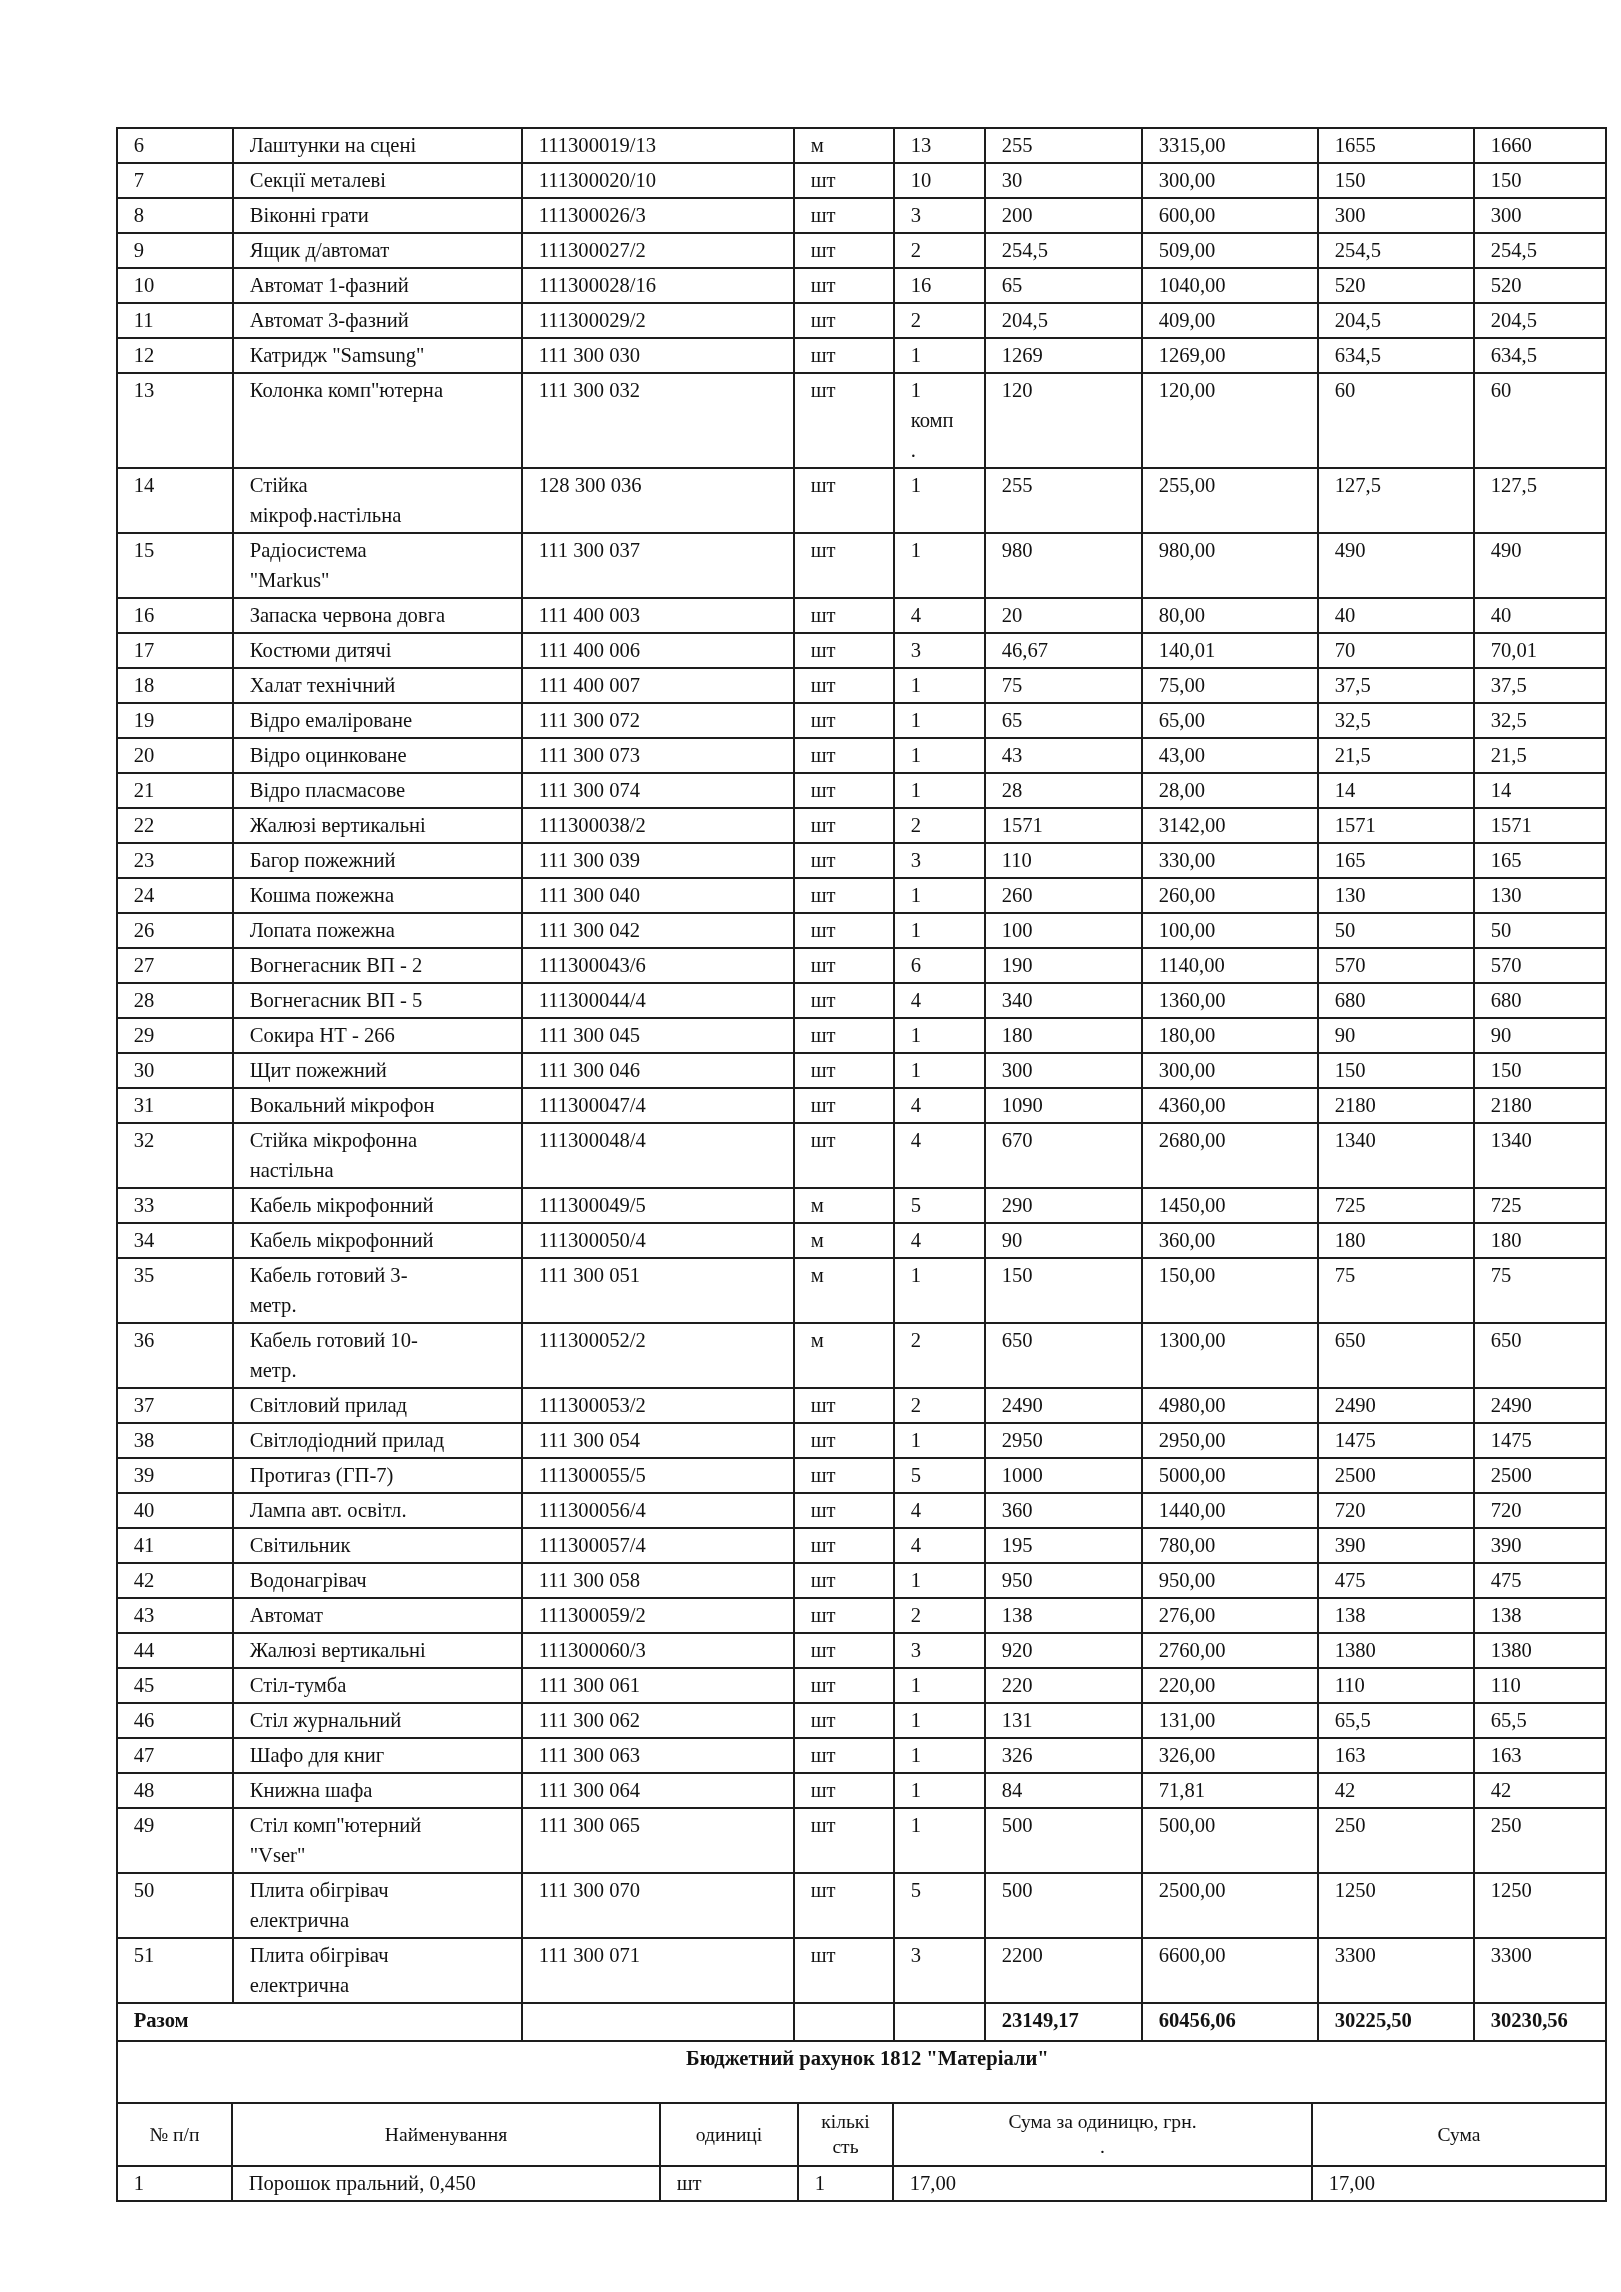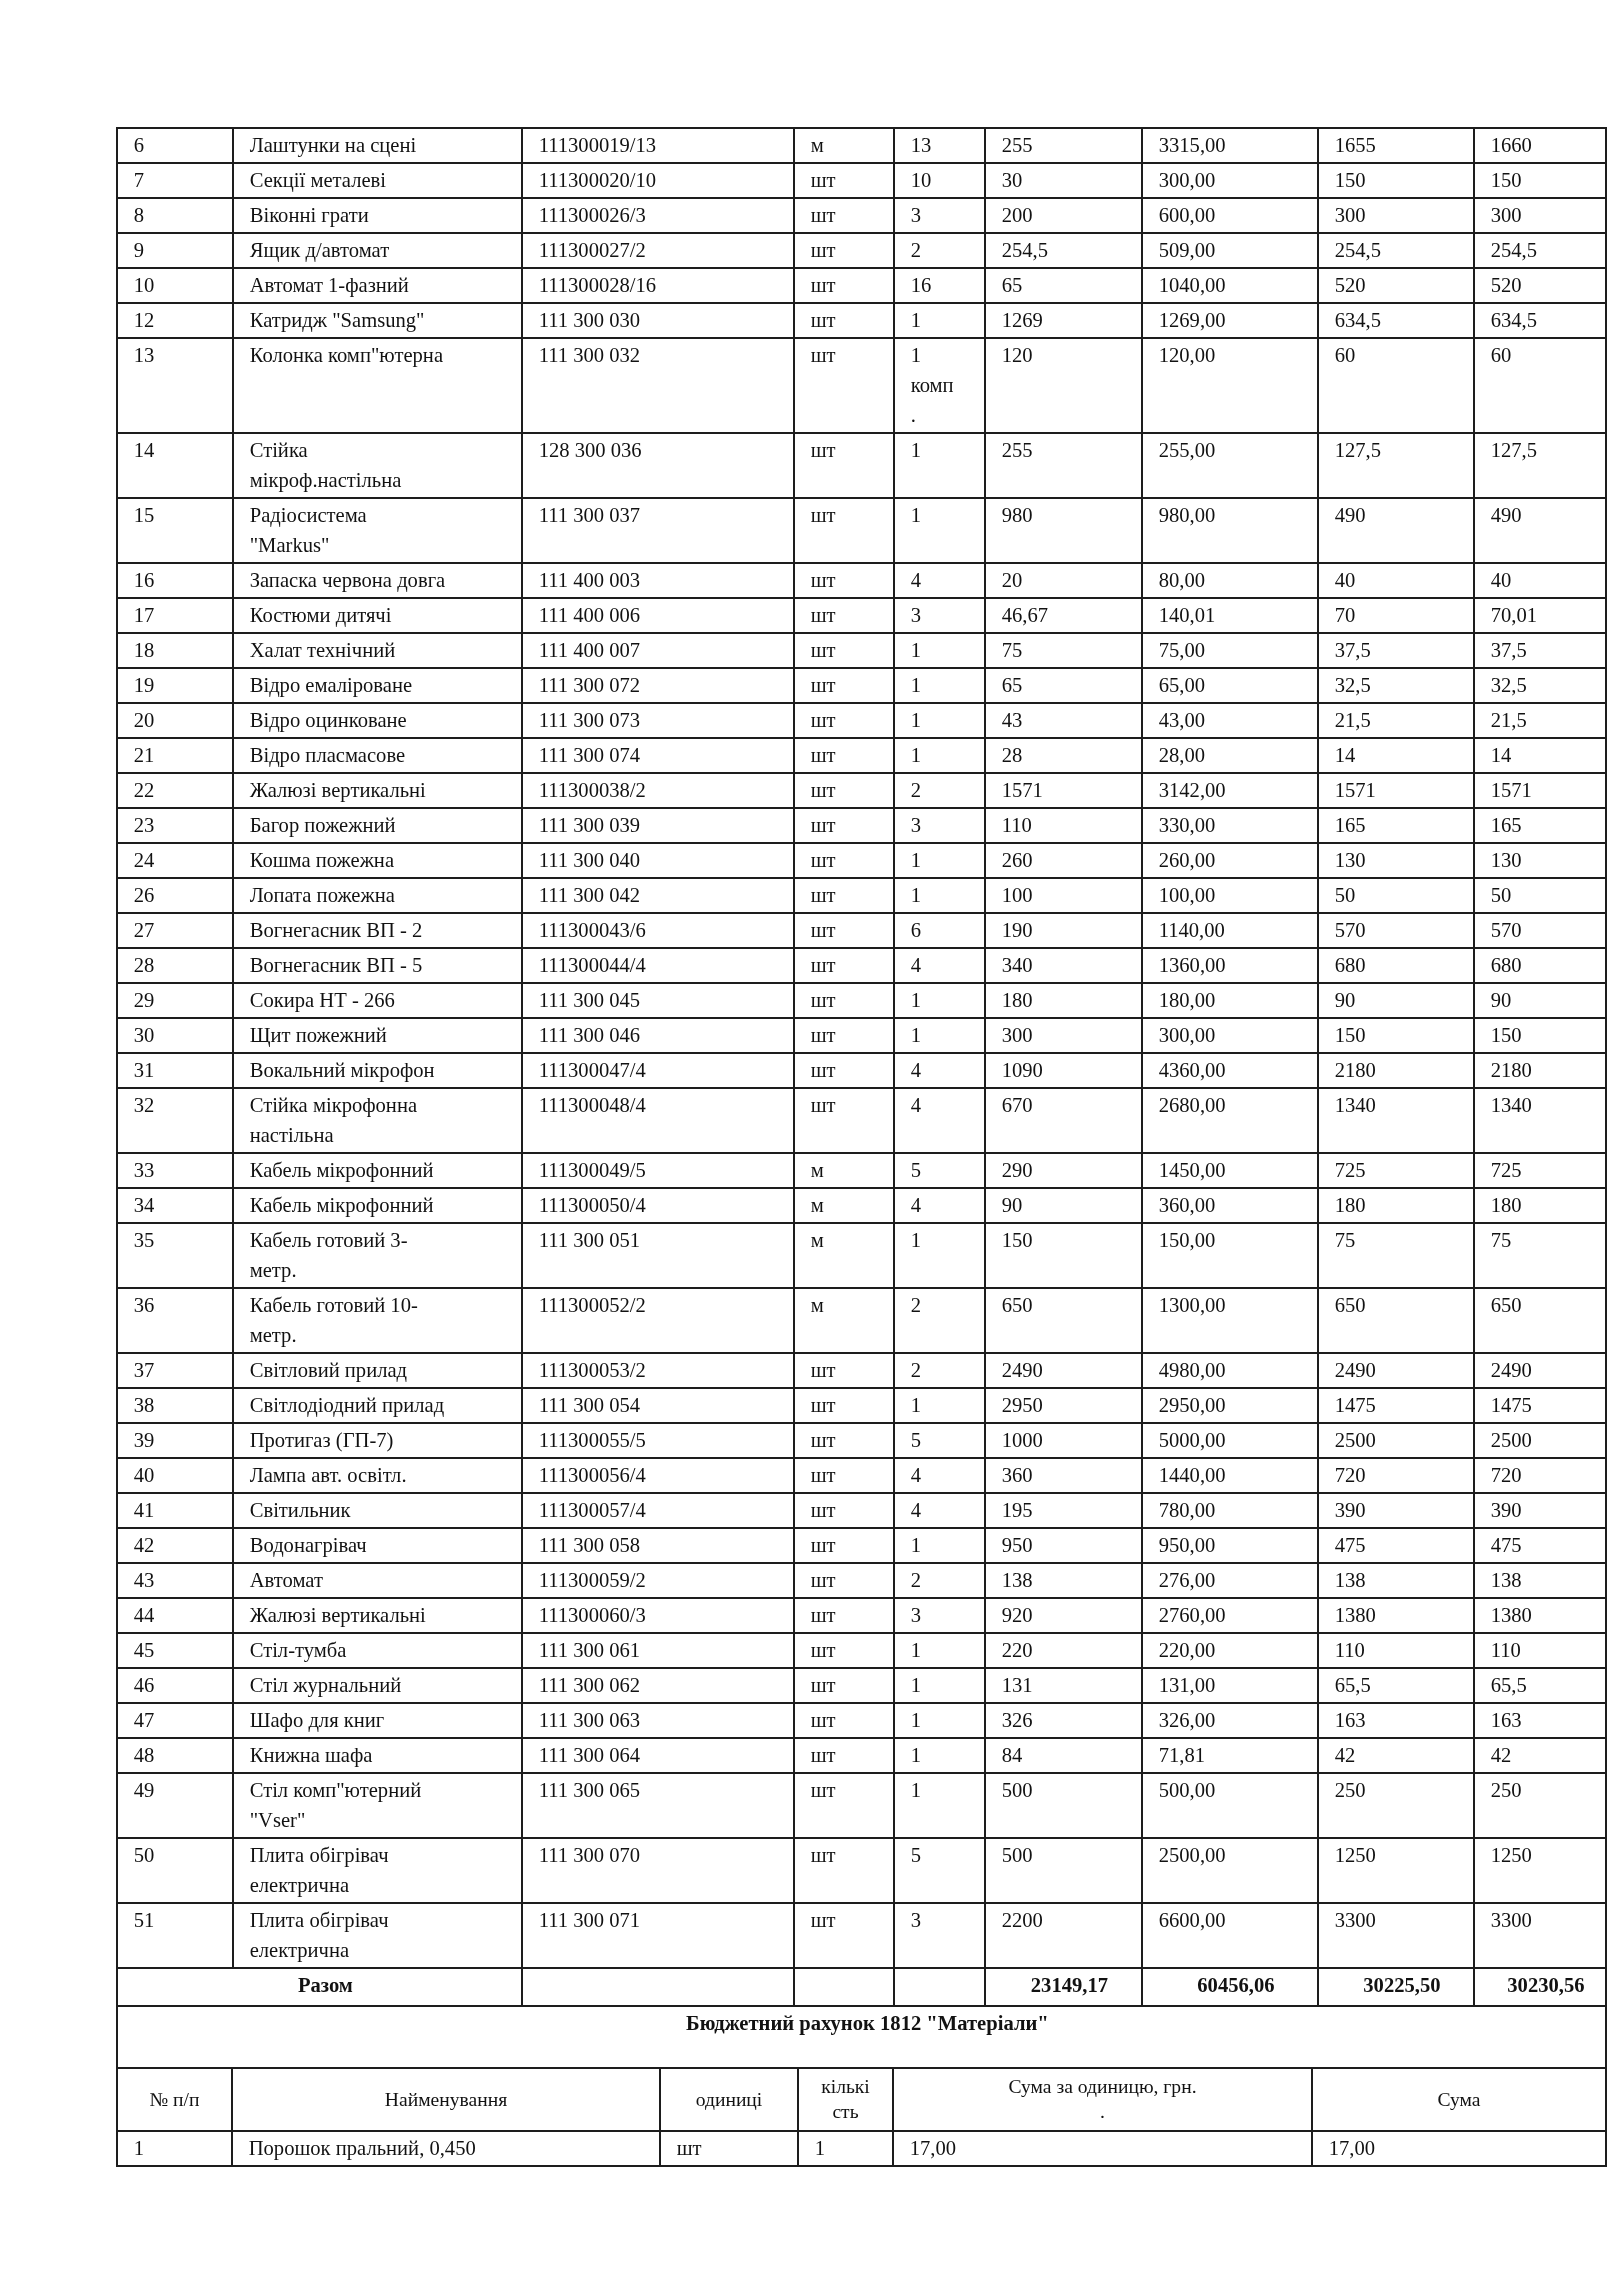--- a/index.html
+++ b/index.html
@@ -30,21 +30,20 @@
     line-height:30px;
     padding:1px 3.9px 2px 15.7px;
     vertical-align:top;
     white-space:pre-line;
     overflow:hidden;
     word-wrap:break-word;
   }
   tr.totals-row td{
     font-weight:bold;
     height:33px;
-    text-align:center;
   }
   table.materials{
     margin-top:-2px;
     border-top:none;
   }
   td.section-title-cell{
     text-align:center;
     font-weight:bold;
     font-size:22.5px;
     height:57px;
@@ -130,20 +129,31 @@
           <tr>
             <td>10</td>
             <td>Автомат 1-фазний</td>
             <td>111300028/16</td>
             <td>шт</td>
             <td>16</td>
             <td>65</td>
             <td>1040,00</td>
             <td>520</td>
             <td>520</td>
+          </tr>
+          <tr>
+            <td>11</td>
+            <td>Автомат 3-фазний</td>
+            <td>111300029/2</td>
+            <td>шт</td>
+            <td>2</td>
+            <td>204,5</td>
+            <td>409,00</td>
+            <td>204,5</td>
+            <td>204,5</td>
           </tr>
           <tr>
             <td>12</td>
             <td>Катридж "Samsung"</td>
             <td>111 300 030</td>
             <td>шт</td>
             <td>1</td>
             <td>1269</td>
             <td>1269,00</td>
             <td>634,5</td>

